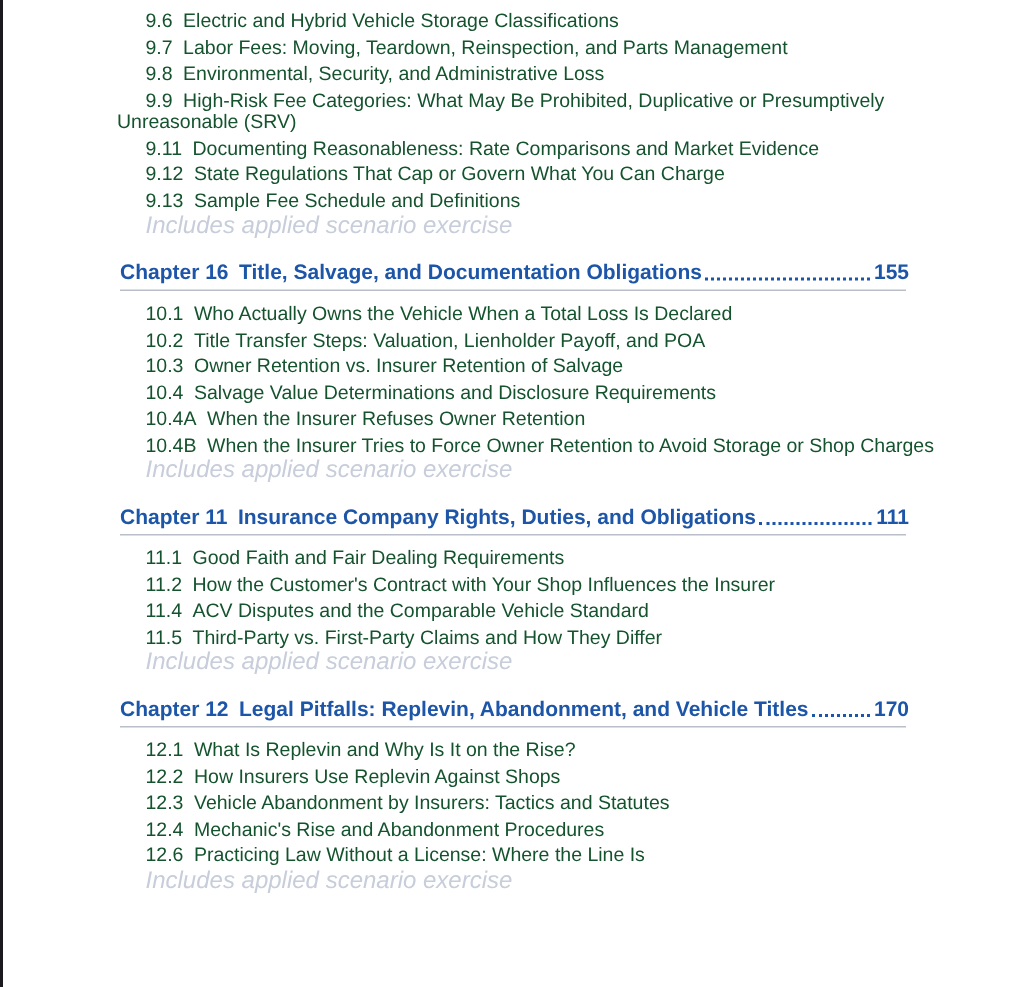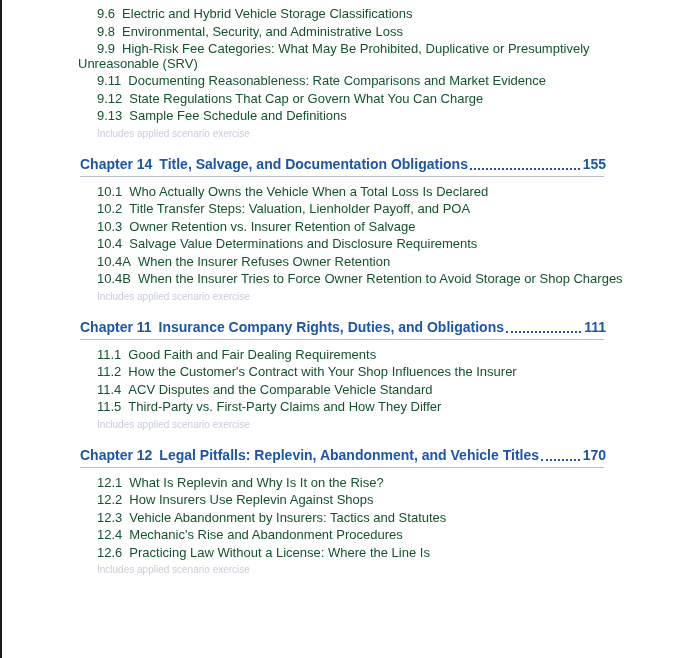--- a/index.html
+++ b/index.html
@@ -56,54 +56,56 @@
   .entry {
     margin: 0 0 3px 0;
     font-size: 13px;
     line-height: 14.5px;
     color: #14532d;
     text-indent: 19px;
   }
   .entry-num { margin-right: 7px; }
   .note {
     margin: 1px 0 0 19px;
-    font-size: 10px;
+    font-size: 16px;
     line-height: 13px;
+    font-style: italic;
     color: #c7cdda;
   }
 </style>
 </head>
 <body>
 
 <div class="page-edge"></div>
 
 <div class="toc">
   <div class="chapter no-head">
 
     <div class="entries">
   <p class="entry"><span class="entry-num">9.6</span><span class="entry-title">Electric and Hybrid Vehicle Storage Classifications</span></p>
 
+  <p class="entry"><span class="entry-num">9.7</span><span class="entry-title">Labor Fees: Moving, Teardown, Reinspection, and Parts Management</span></p>
 
   <p class="entry"><span class="entry-num">9.8</span><span class="entry-title">Environmental, Security, and Administrative Loss</span></p>
 
   <p class="entry"><span class="entry-num">9.9</span><span class="entry-title">High-Risk Fee Categories: What May Be Prohibited, Duplicative or Presumptively Unreasonable (SRV)</span></p>
 
 
   <p class="entry"><span class="entry-num">9.11</span><span class="entry-title">Documenting Reasonableness: Rate Comparisons and Market Evidence</span></p>
 
   <p class="entry"><span class="entry-num">9.12</span><span class="entry-title">State Regulations That Cap or Govern What You Can Charge</span></p>
 
   <p class="entry"><span class="entry-num">9.13</span><span class="entry-title">Sample Fee Schedule and Definitions</span></p>
 </div>
     <p class="note">Includes applied scenario exercise</p>
   </div>
 
   <div class="chapter">
     <div class="chapter-head">
-      <span class="ch-label">Chapter 14</span>
+      <span class="ch-label">Chapter 16</span>
       <span class="ch-title">Title, Salvage, and Documentation Obligations</span>
       <span class="leader"></span>
       <span class="ch-page">155</span>
     </div>
     <div class="head-rule"></div>
     <div class="entries">
   <p class="entry"><span class="entry-num">10.1</span><span class="entry-title">Who Actually Owns the Vehicle When a Total Loss Is Declared</span></p>
 
   <p class="entry"><span class="entry-num">10.2</span><span class="entry-title">Title Transfer Steps: Valuation, Lienholder Payoff, and POA</span></p>
 

